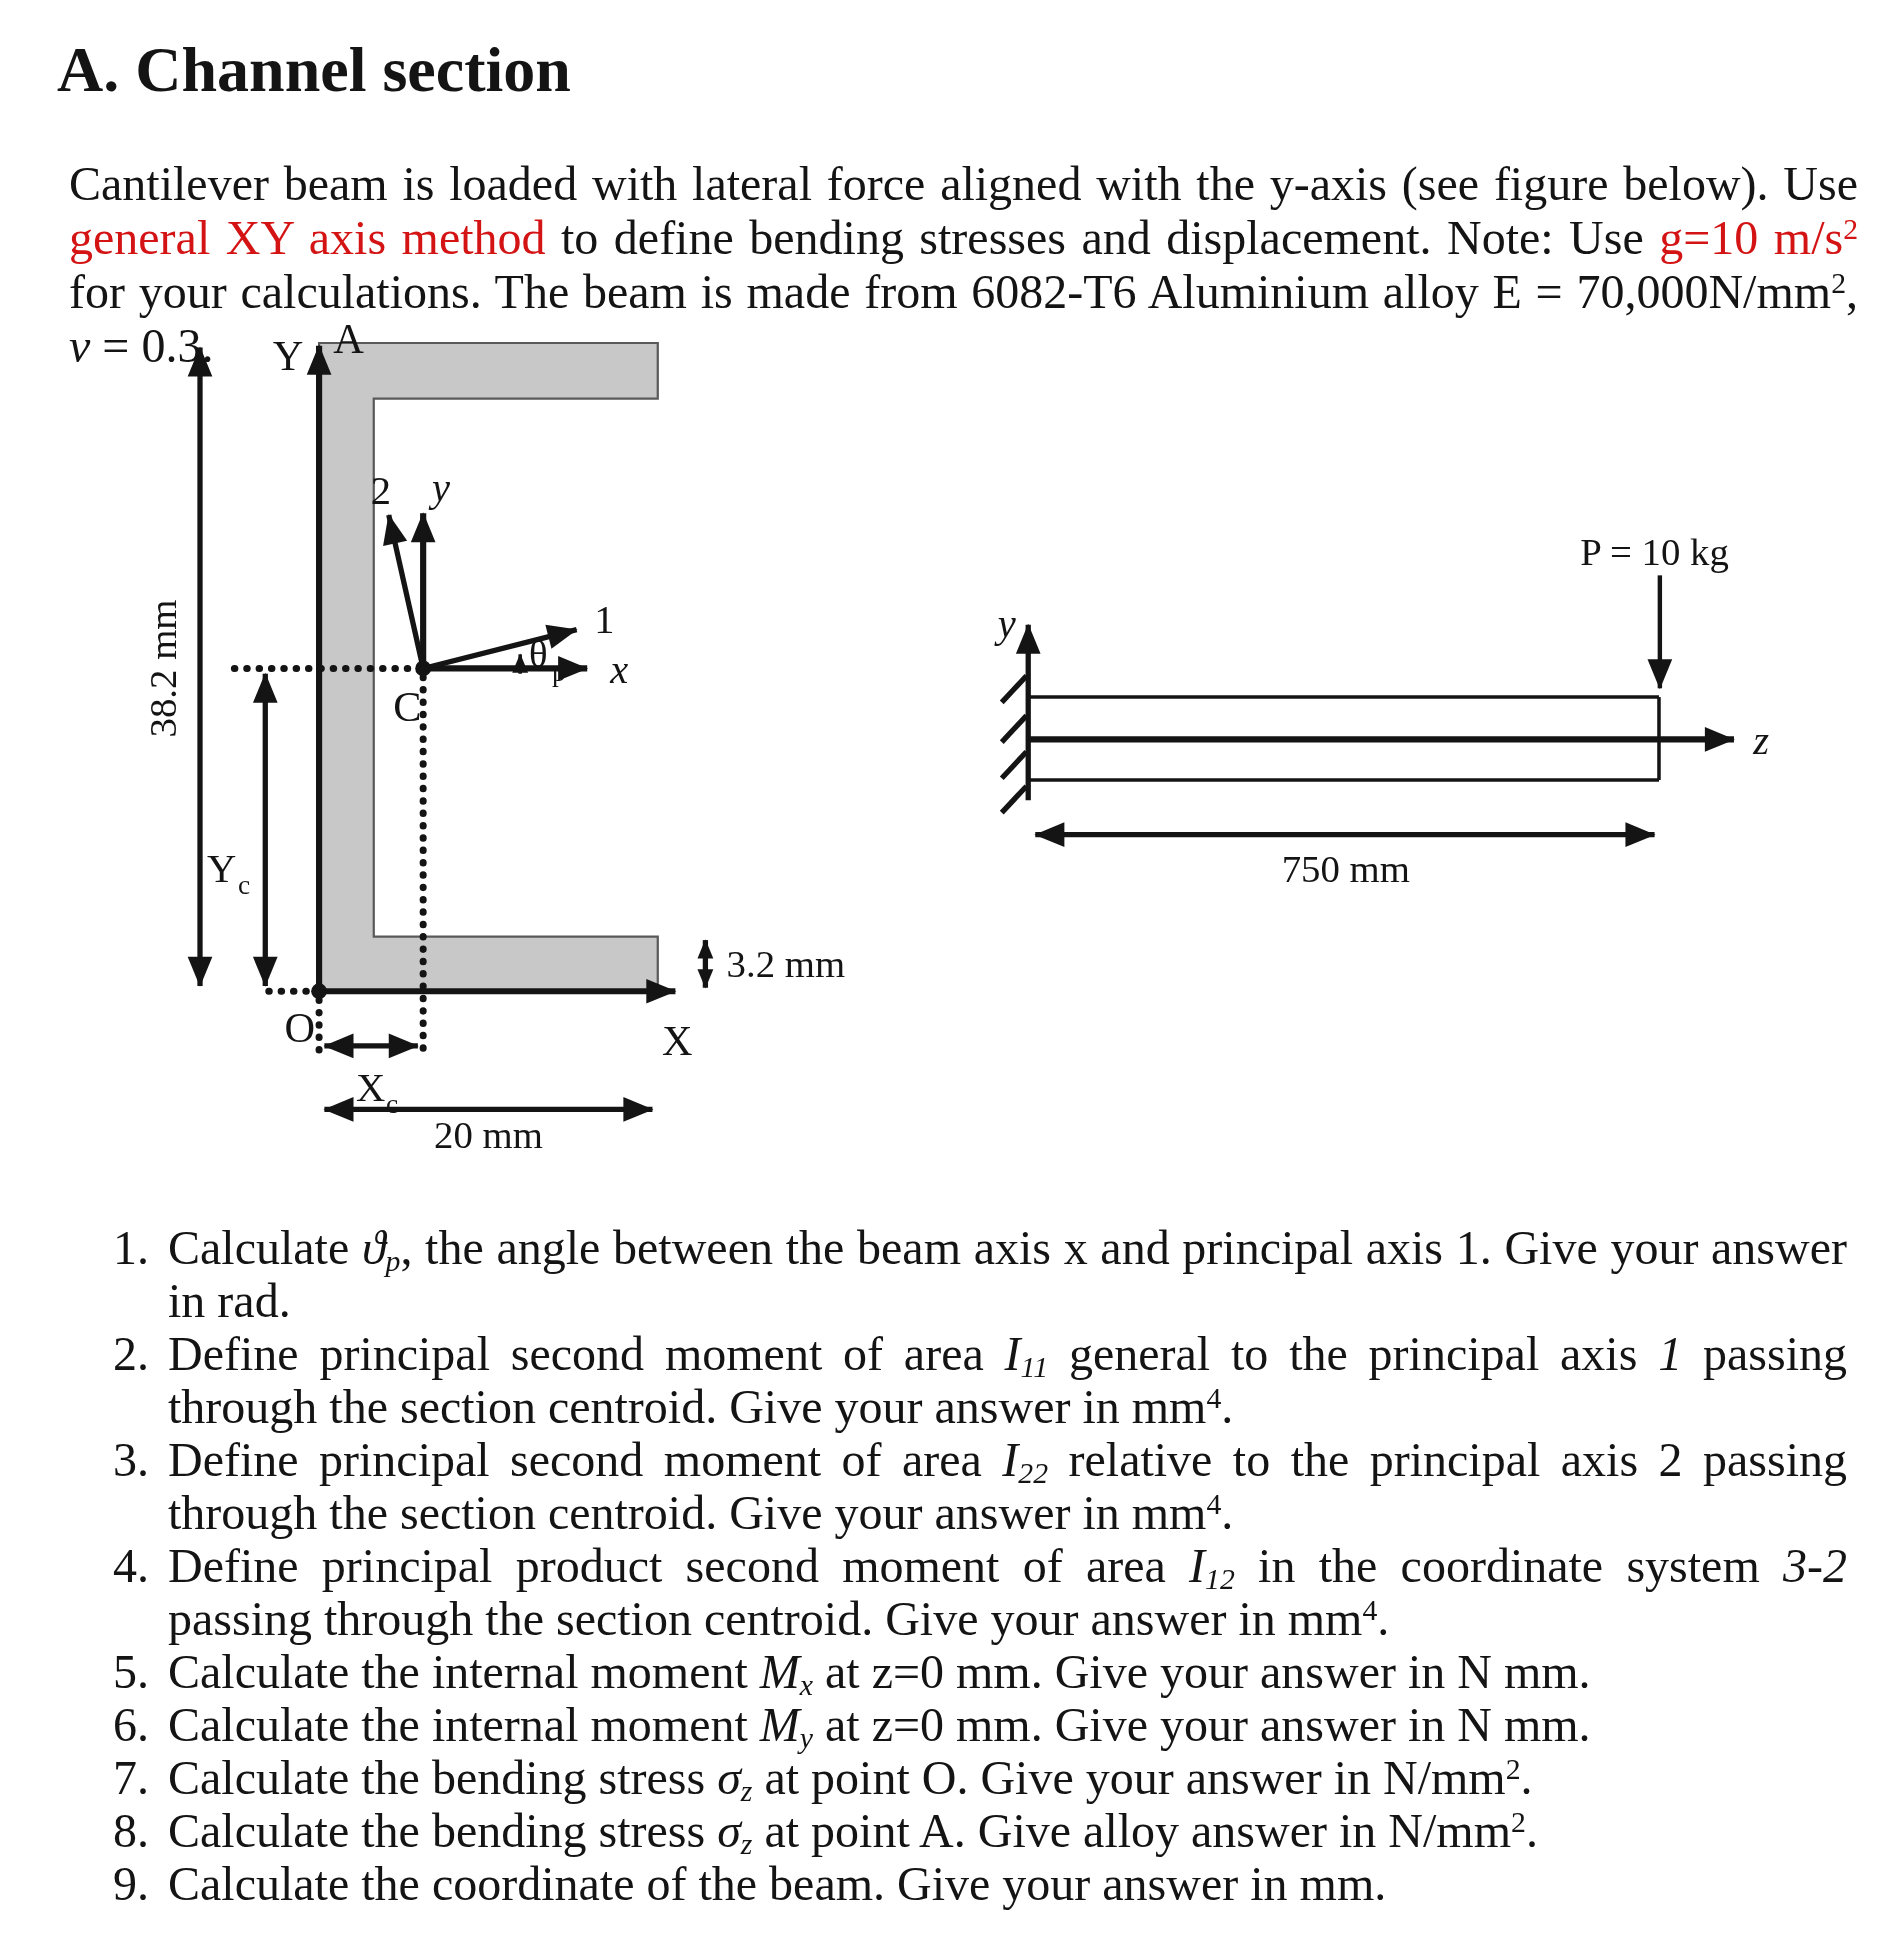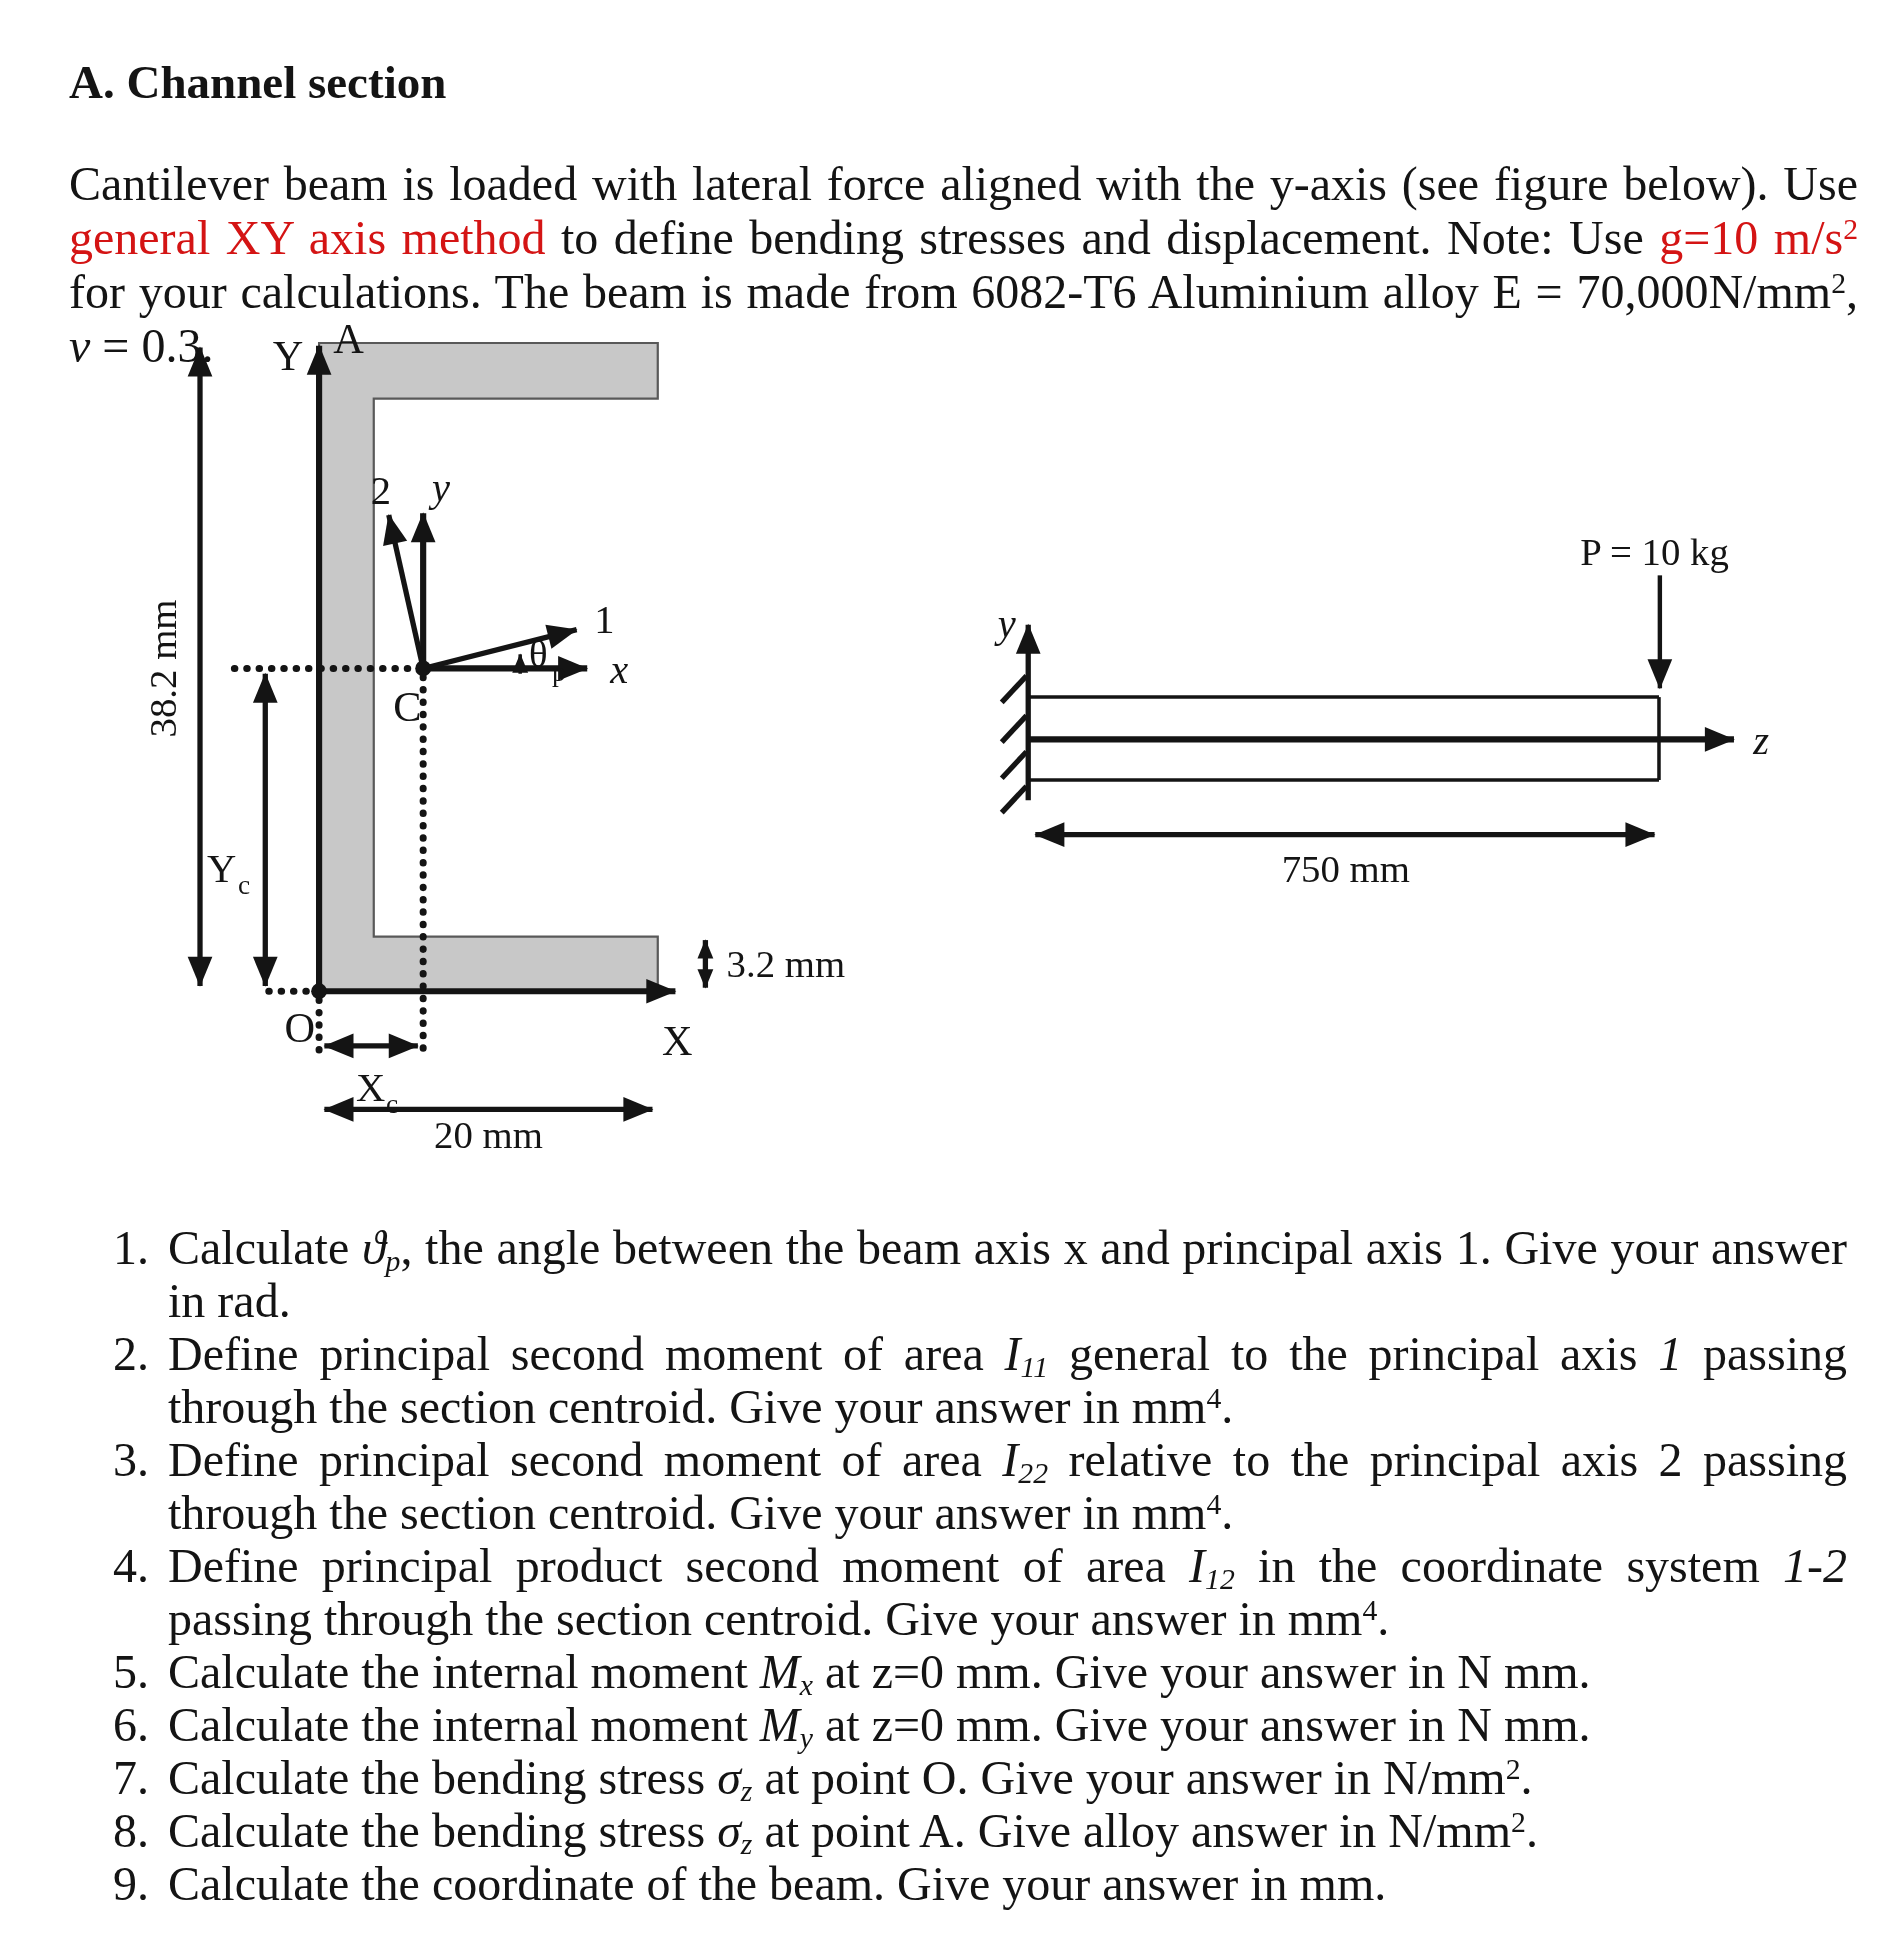--- a/index.html
+++ b/index.html
@@ -1,22 +1,22 @@
 <!DOCTYPE html>
 <html style="--red: #d41414; --ink: #141414; --chan: #c8c8c8;font-size:14px"><head>
 <meta charset="utf-8">
 <style>
   html,body{margin:0;padding:0;background:#ffffff;}
   .page{
     position:relative;width:1899px;height:1945px;background:#ffffff;overflow:hidden;
     font-family:"Liberation Serif","DejaVu Serif",serif;color:var(--ink,#141414);
   }
   .title{
-    position:absolute;left:57px;top:39px;margin:12px;
-    font-size:47px;font-weight:bold;line-height:62px;letter-spacing:0px;
+    position:absolute;left:57px;top:39px;margin:0;
+    font-size:64px;font-weight:bold;line-height:62px;letter-spacing:0px;
   }
   .para{
     position:absolute;left:57px;top:145px;width:1789px;margin:12px;
     font-size:48px;line-height:54px;text-align:justify;
   }
   .qs{
     position:absolute;left:113px;top:1221px;width:1734px;margin:0;padding:0;
     list-style:none;font-size:48px;line-height:53px;
   }
   .qs li{position:relative;padding-left:55px;text-align:justify;margin:0;}
@@ -130,21 +130,21 @@
     <text class="dim" x="1876" y="640" text-anchor="middle">P = 10 kg</text>
     <text class="low" x="1152" y="722" text-anchor="end">y</text>
     <text class="low" x="1988" y="854">z</text>
     <text class="dim" x="1526" y="1000" text-anchor="middle">750 mm</text>
   </svg>
 
   <ol class="qs">
     <li><span class="qnum">1.</span><span><span>Calculate </span><span class="it">ϑ</span><span class="it sb">p</span><span>, the angle between the beam axis x and principal axis 1. Give your answer in rad.</span></span></li>
     <li><span class="qnum">2.</span><span><span>Define principal second moment of area </span><span class="it">I</span><span class="it sb">11</span><span> general to the principal axis </span><span class="it">1</span><span> passing through the section centroid. Give your answer in mm</span><span class="sp">4</span><span>.</span></span></li>
     <li><span class="qnum">3.</span><span><span>Define principal second moment of area </span><span class="it">I</span><span class="it sb">22</span><span> relative to the principal axis 2 passing through the section centroid. Give your answer in mm</span><span class="sp">4</span><span>.</span></span></li>
-    <li><span class="qnum">4.</span><span><span>Define principal product second moment of area </span><span class="it">I</span><span class="it sb">12</span><span> in the coordinate system </span><span class="it">1-2</span><span> passing through the section centroid. Give your answer in mm</span><span class="sp">4</span><span>.</span></span></li>
+    <li><span class="qnum">4.</span><span><span>Define principal product second moment of area </span><span class="it">I</span><span class="it sb">12</span><span> in the coordinate system </span><span class="it">3-2</span><span> passing through the section centroid. Give your answer in mm</span><span class="sp">4</span><span>.</span></span></li>
     <li><span class="qnum">5.</span><span><span>Calculate the internal moment </span><span class="it">M</span><span class="it sb">x</span><span> at z=0 mm. Give your answer in N mm.</span></span></li>
     <li><span class="qnum">6.</span><span><span>Calculate the internal moment </span><span class="it">M</span><span class="it sb">y</span><span> at z=0 mm. Give your answer in N mm.</span></span></li>
     <li><span class="qnum">7.</span><span><span>Calculate the bending stress </span><span class="it">σ</span><span class="it sb">z</span><span> at point O. Give your answer in N/mm</span><span class="sp">2</span><span>.</span></span></li>
     <li><span class="qnum">8.</span><span><span>Calculate the bending stress </span><span class="it">σ</span><span class="it sb">z</span><span> at point A. Give alloy answer in N/mm</span><span class="sp">2</span><span>.</span></span></li>
     <li><span class="qnum">9.</span><span><span>Calculate the coordinate of the beam. Give your answer in mm.</span></span></li>
   </ol>
 
 </div>
 
 

